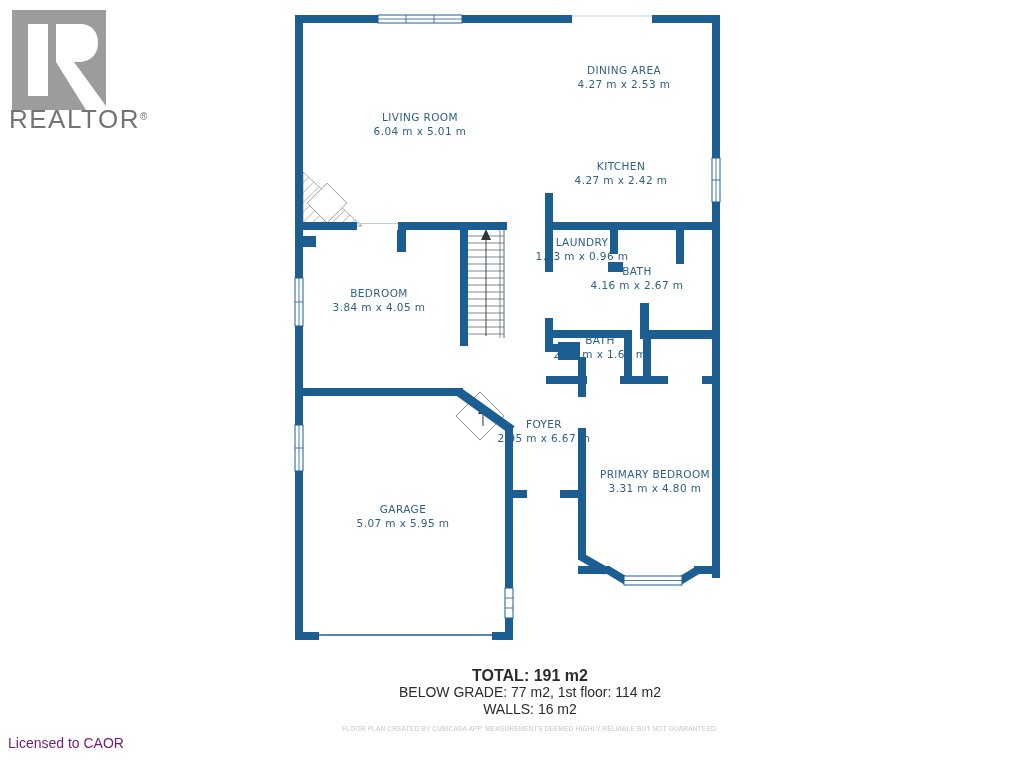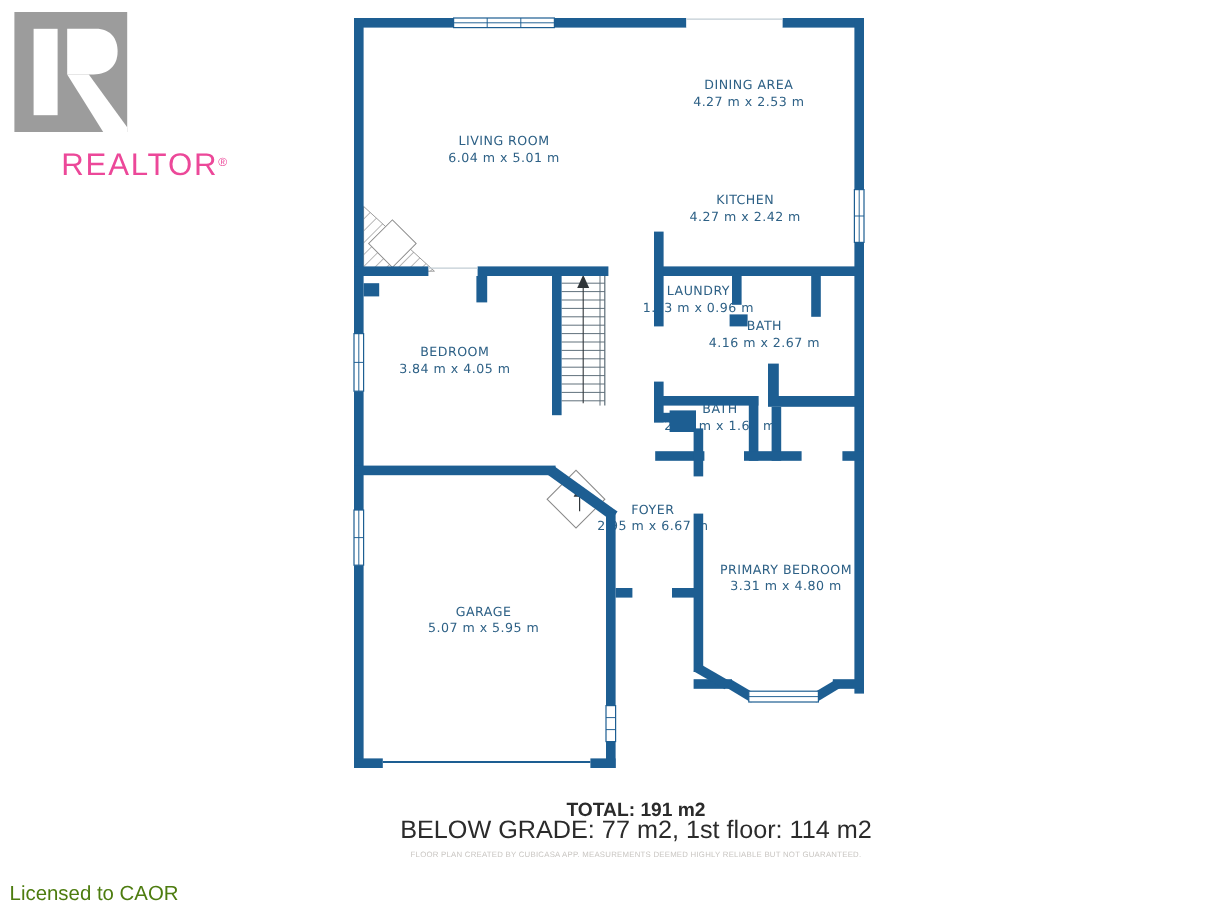--- a/index.html
+++ b/index.html
@@ -1,34 +1,34 @@
 <!DOCTYPE html>
 <html><head>
 <meta charset="utf-8">
 <style>
   html,body{margin:0;padding:0;background:#ffffff;}
   #page{position:relative;width:1024px;height:768px;background:#ffffff;overflow:hidden;
         font-family:"DejaVu Sans",sans-serif;}
   
   #logo{position:absolute;left:8px;top:6px;width:150px;height:140px;}
-  #logo-text{position:absolute;left:9px;top:122px;font-family:"Liberation Sans",sans-serif;
-             font-size:26px;letter-spacing:1.5px;color:#ec4899;font-weight:400;margin-left:42px;}
+  #logo-text{position:absolute;left:9px;top:104px;font-family:"Liberation Sans",sans-serif;
+             font-size:26px;letter-spacing:1.5px;color:#737373;font-weight:400;}
   #logo-text sup{font-size:10px;vertical-align:8px;letter-spacing:0;}
   
   #licensed{position:absolute;left:8px;top:735px;font-family:"Liberation Sans",sans-serif;
-            font-size:17px;color:#4d7c0f;}
+            font-size:14px;color:#701a75;}
   
   #plan{position:absolute;left:0;top:0;width:1024px;height:768px;}
   .room-name,.room-dims{font-family:"DejaVu Sans",sans-serif;font-size:10.5px;
         fill:#2e6186;letter-spacing:.4px;text-anchor:middle;}
   
   #summary{position:absolute;left:0;right:0;top:667px;text-align:center;
            font-family:"Liberation Sans",sans-serif;color:#2b2b2b;margin-left:36px;}
   #summary .total{font-size:16px;font-weight:bold;line-height:17px;}
-  #summary .line{font-size:21px;line-height:16.5px;}
+  #summary .line{font-size:14px;line-height:16.5px;}
   #summary .disclaimer{font-size:6.5px;color:#c8c5c1;margin-top:8px;letter-spacing:.2px;}
 </style>
 </head>
 <body>
 
 <div id="page">
 
   <svg id="logo" viewBox="0 0 150 140">
     <g>
       <rect x="4" y="4" width="94" height="100" fill="#9c9c9c"></rect>
@@ -199,16 +199,17 @@
       <g>
         <line x1="319" y1="635" x2="492" y2="635" stroke="#1d5e92" stroke-width="1.5"></line>
       </g>
       <line x1="357" y1="223.5" x2="398" y2="223.5" stroke="#c2cdd4" stroke-width="1"></line>
     </g>
   </svg>
 
   <div id="summary">
     <div class="total">TOTAL: 191 m2</div>
     <div class="line">BELOW GRADE: 77 m2, 1st floor: 114 m2</div>
+    <div class="line">WALLS: 16 m2</div>
     <div class="disclaimer">FLOOR PLAN CREATED BY CUBICASA APP. MEASUREMENTS DEEMED HIGHLY RELIABLE BUT NOT GUARANTEED.</div>
   </div>
 
 </div>
 
 </body></html>

